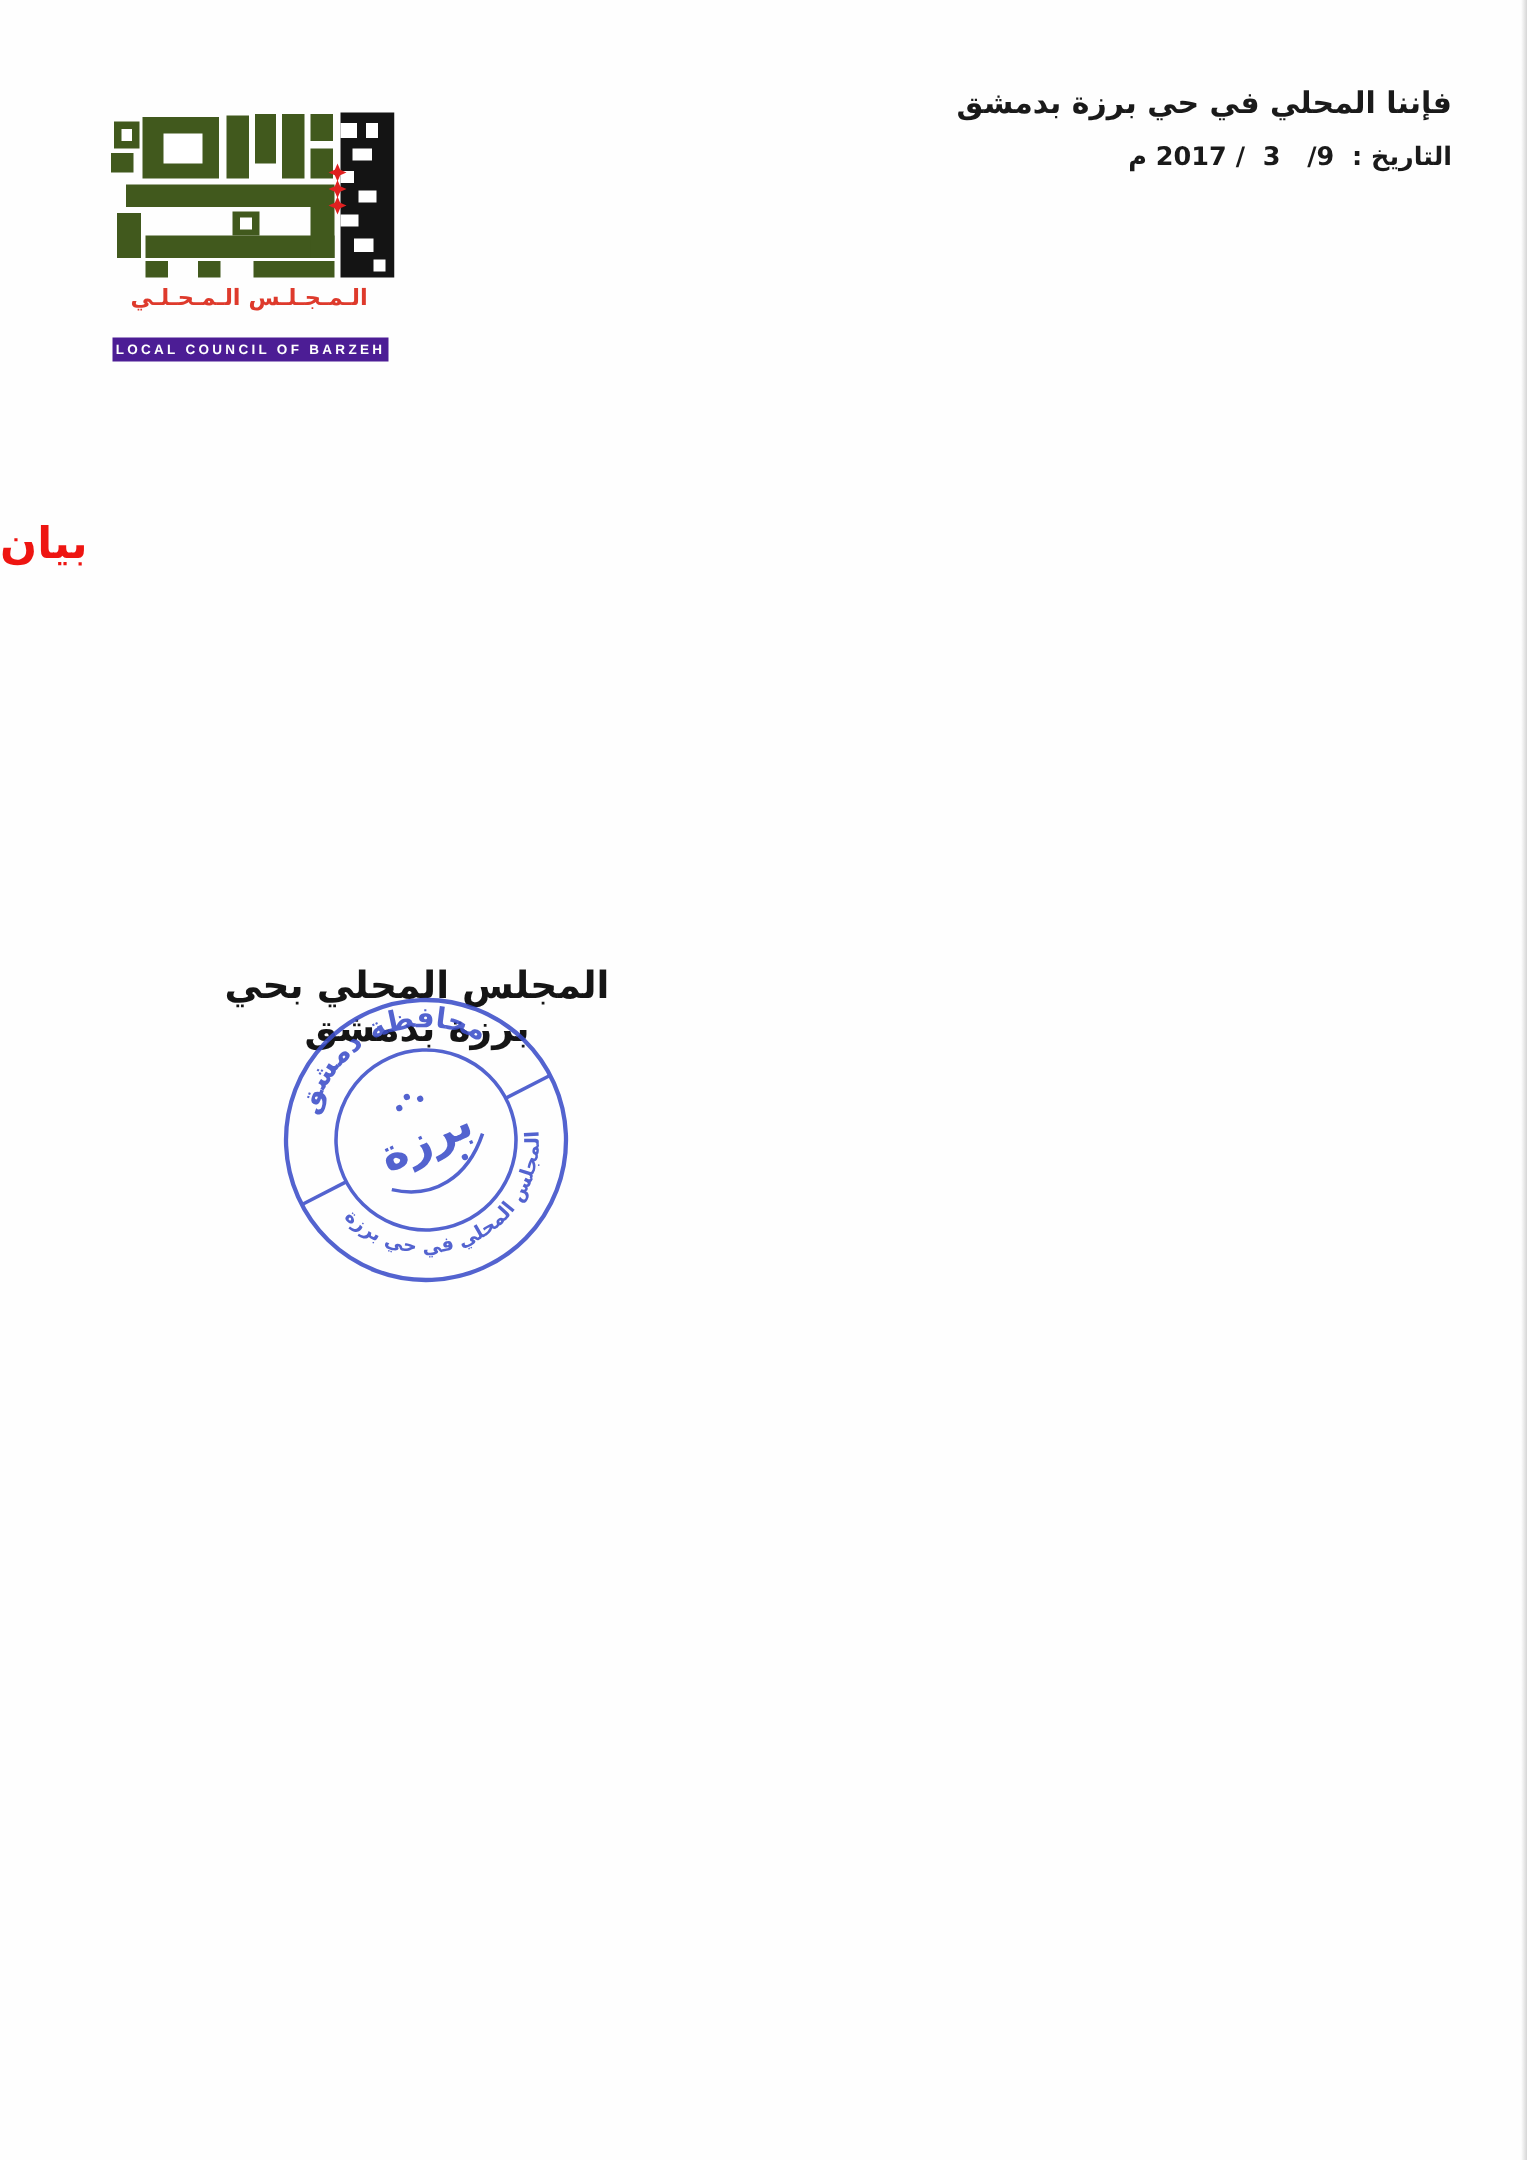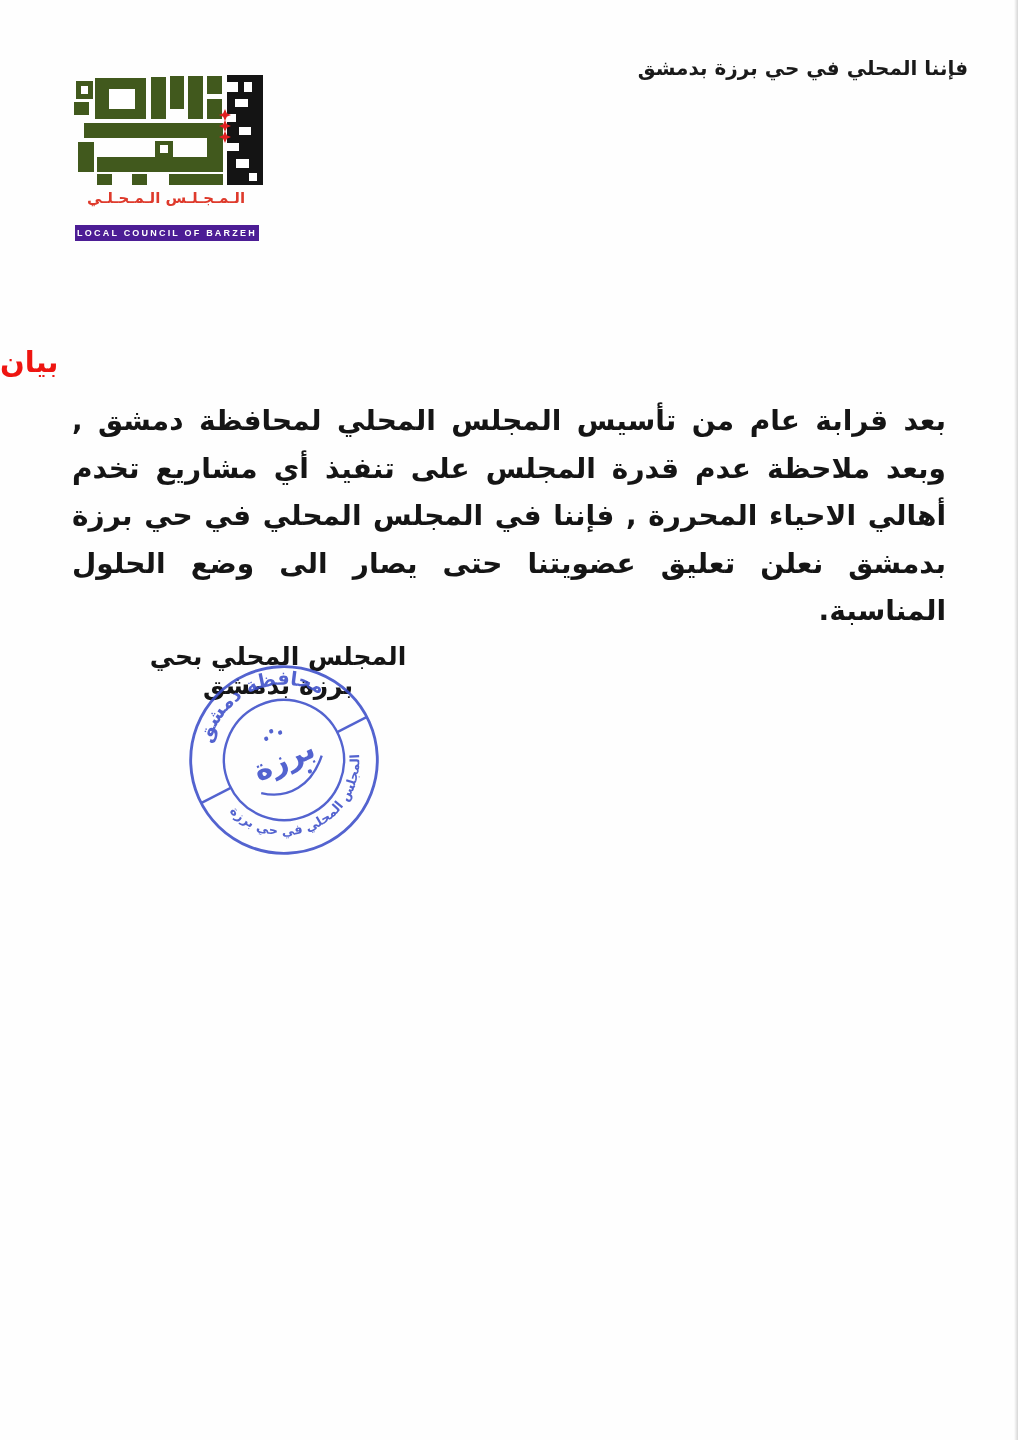--- a/index.html
+++ b/index.html
@@ -126,25 +126,25 @@
         <path d="M156 45 l1.8 4.2 4.2 1.8 -4.2 1.8 -1.8 4.2 -1.8 -4.2 -4.2 -1.8 4.2 -1.8 Z"></path>
         <path d="M156 56 l1.8 4.2 4.2 1.8 -4.2 1.8 -1.8 4.2 -1.8 -4.2 -4.2 -1.8 4.2 -1.8 Z"></path>
       </g>
     </svg>
     <div class="logo-arabic">الـمـجـلـس الـمـحـلـي</div>
     <div class="logo-bar">LOCAL COUNCIL OF BARZEH</div>
   </div>
 
   <div class="letterhead" dir="rtl">
     <div class="org">فإننا المحلي في حي برزة بدمشق</div>
+    <div class="date">التاريخ :  9/   3  / 2017 م</div>
   </div>
 
   <div class="title" dir="rtl">بيان</div>
 
-  <p class="bodytext" dir="rtl">بعد قرابة عام من تأسيس المجلس المحلي لمحافظة دمشق , وبعد ملاحظة عدم قدرة المجلس على تنفيذ أي مشاريع تخدم أهالي الاحياء المحررة , فإننا في المجلس المحلي في حي برزة بدمشق نعلن تعليق عضويتنا حتى يصار الى وضع الحلول المناسبة.</p>
 
   <div class="signature" dir="rtl">المجلس المحلي بحي برزة بدمشق</div>
 
   <div class="stamp">
     <svg viewBox="-105 -105 210 210" aria-hidden="true">
       <defs>
         <path id="arcTop" d="M -79 0 A 79 79 0 0 1 79 0"></path>
         <path id="arcBot" d="M -79 0 A 79 79 0 0 0 79 0"></path>
       </defs>
       <g transform="rotate(-24)">

